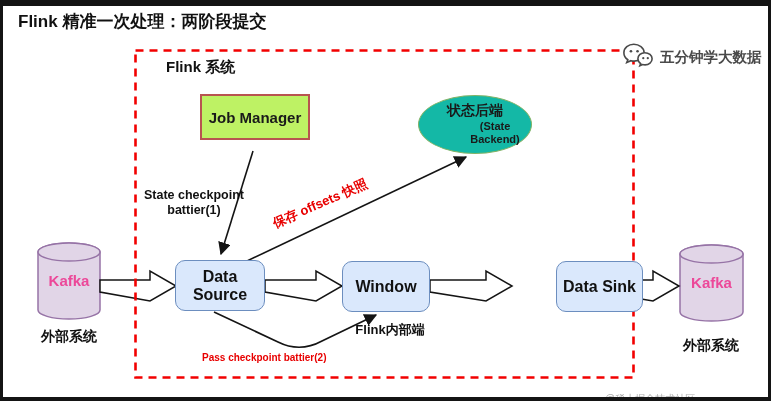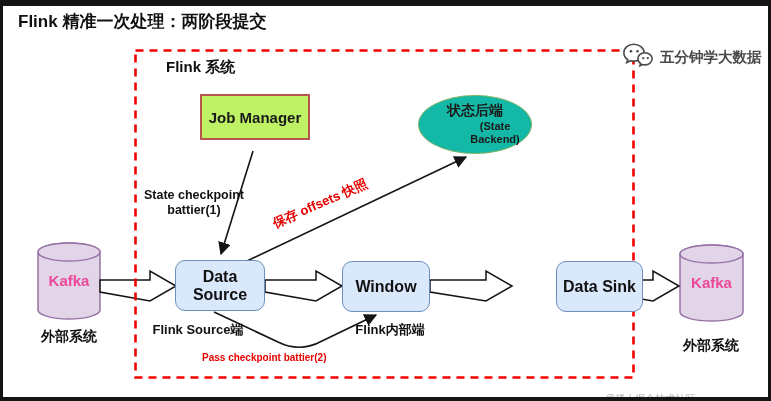--- a/index.html
+++ b/index.html
@@ -113,21 +113,20 @@
   <div class="abs node flink-box box-source" style="z-index:2;">
     <span>Data Source</span>
   </div>
   <div class="abs node flink-box box-window" style="z-index:2;">
     <span>Window</span>
   </div>
   <div class="abs node flink-box box-sink" style="z-index:2;">
     <span>Data Sink</span>
   </div>
 
-  <div class="abs sublabel sub-source" style="z-index:2;">Flink Source端</div>
   <div class="abs sublabel sub-window" style="z-index:2;">Flink内部端</div>
 
   <div class="abs red-note pass-note" style="z-index:2;">Pass checkpoint battier(2)</div>
 
   <div class="abs kafka-label kafka-left-label" style="z-index:2;">Kafka</div>
   <div class="abs kafka-label kafka-right-label" style="z-index:2;">Kafka</div>
   <div class="abs ext-label ext-left" style="z-index:2;">外部系统</div>
   <div class="abs ext-label ext-right" style="z-index:2;">外部系统</div>
 
   <div class="abs watermark" style="z-index:3;">@稀土掘金技术社区</div>

